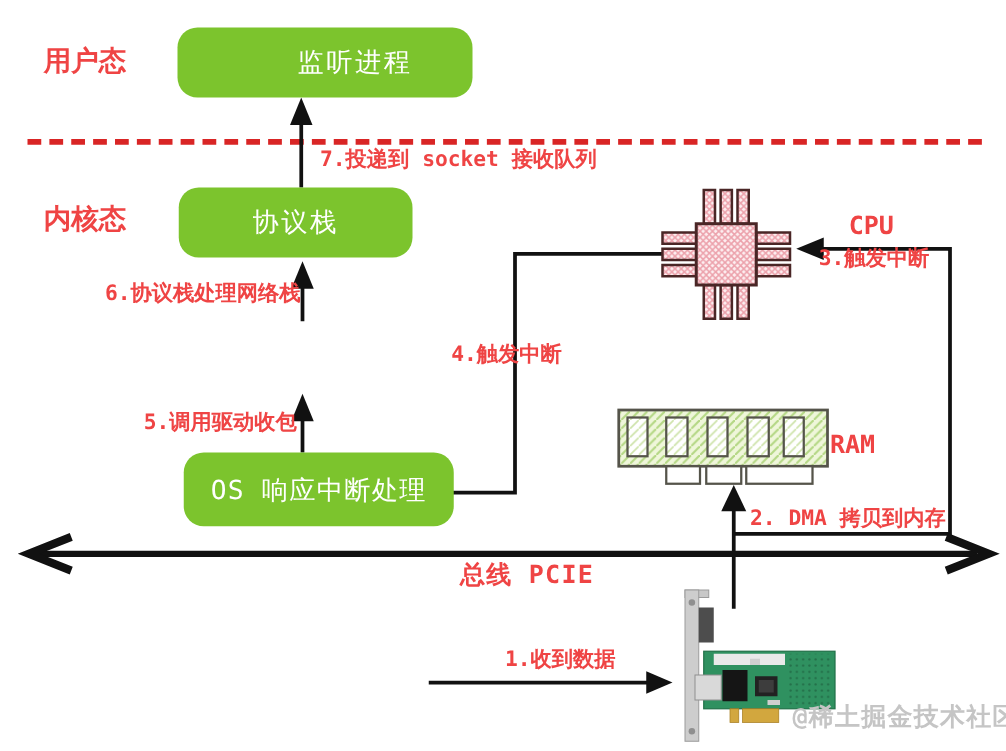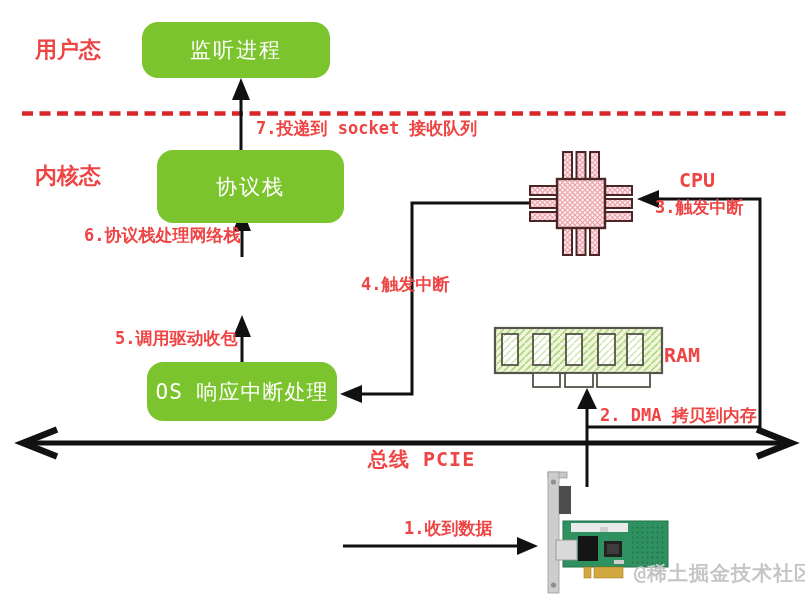--- a/index.html
+++ b/index.html
@@ -139,23 +139,23 @@
       <rect x="600" y="527" width="8" height="5" fill="#cfcfcf"></rect>
       <rect x="614" y="560" width="10" height="4" fill="#cfcfcf"></rect>
       <rect x="584" y="567" width="7" height="11" fill="#d2a73e" stroke="#a87f23" stroke-width="0.6"></rect>
       <rect x="594" y="567" width="29" height="11" fill="#d2a73e" stroke="#a87f23" stroke-width="0.6"></rect>
     </g>
   </svg>
 
   <div class="lbl zone" style="left:35px; top:37px;">用户态</div>
   <div class="lbl zone" style="left:35px; top:163px;">内核态</div>
 
-  <div class="gbox" style="left: 142px; top: 22px; width: 188px; height: 56px; background: rgb(124, 196, 45);">监听进程</div>
-  <div class="gbox" style="left: 157px; top: 150px; width: 187px; height: 73px; background: rgb(124, 196, 45);">协议栈</div>
-  <div class="gbox" style="left: 147px; top: 362px; width: 190px; height: 59px; letter-spacing: 1px; background: rgb(124, 196, 45);">OS 响应中断处理</div>
+  <div class="gbox" style="left: 142px; top: 22px; width: 188px; height: 56px; background: rgb(124, 196, 45); padding-left: 48px;">监听进程</div>
+  <div class="gbox" style="left: 143px; top: 150px; width: 187px; height: 56px; background: rgb(124, 196, 45);">协议栈</div>
+  <div class="gbox" style="left: 147px; top: 362px; width: 216px; height: 59px; letter-spacing: 1px; background: rgb(124, 196, 45);">OS 响应中断处理</div>
 
   <div class="lbl step" style="left:256px; top:119px;">7.投递到 socket 接收队列</div>
   <div class="lbl step" style="left:84px; top:226px;">6.协议栈处理网络栈</div>
   <div class="lbl step" style="left:115px; top:329px;">5.调用驱动收包</div>
   <div class="lbl step" style="left:361px; top:275px;">4.触发中断</div>
   <div class="lbl step" style="left:655px; top:198px;">3.触发中断</div>
   <div class="lbl step" style="left:600px; top:406px;">2. DMA 拷贝到内存</div>
   <div class="lbl step" style="left:404px; top:519px;">1.收到数据</div>
 
   <div class="lbl hw" style="left:679px; top:169px;">CPU</div>

